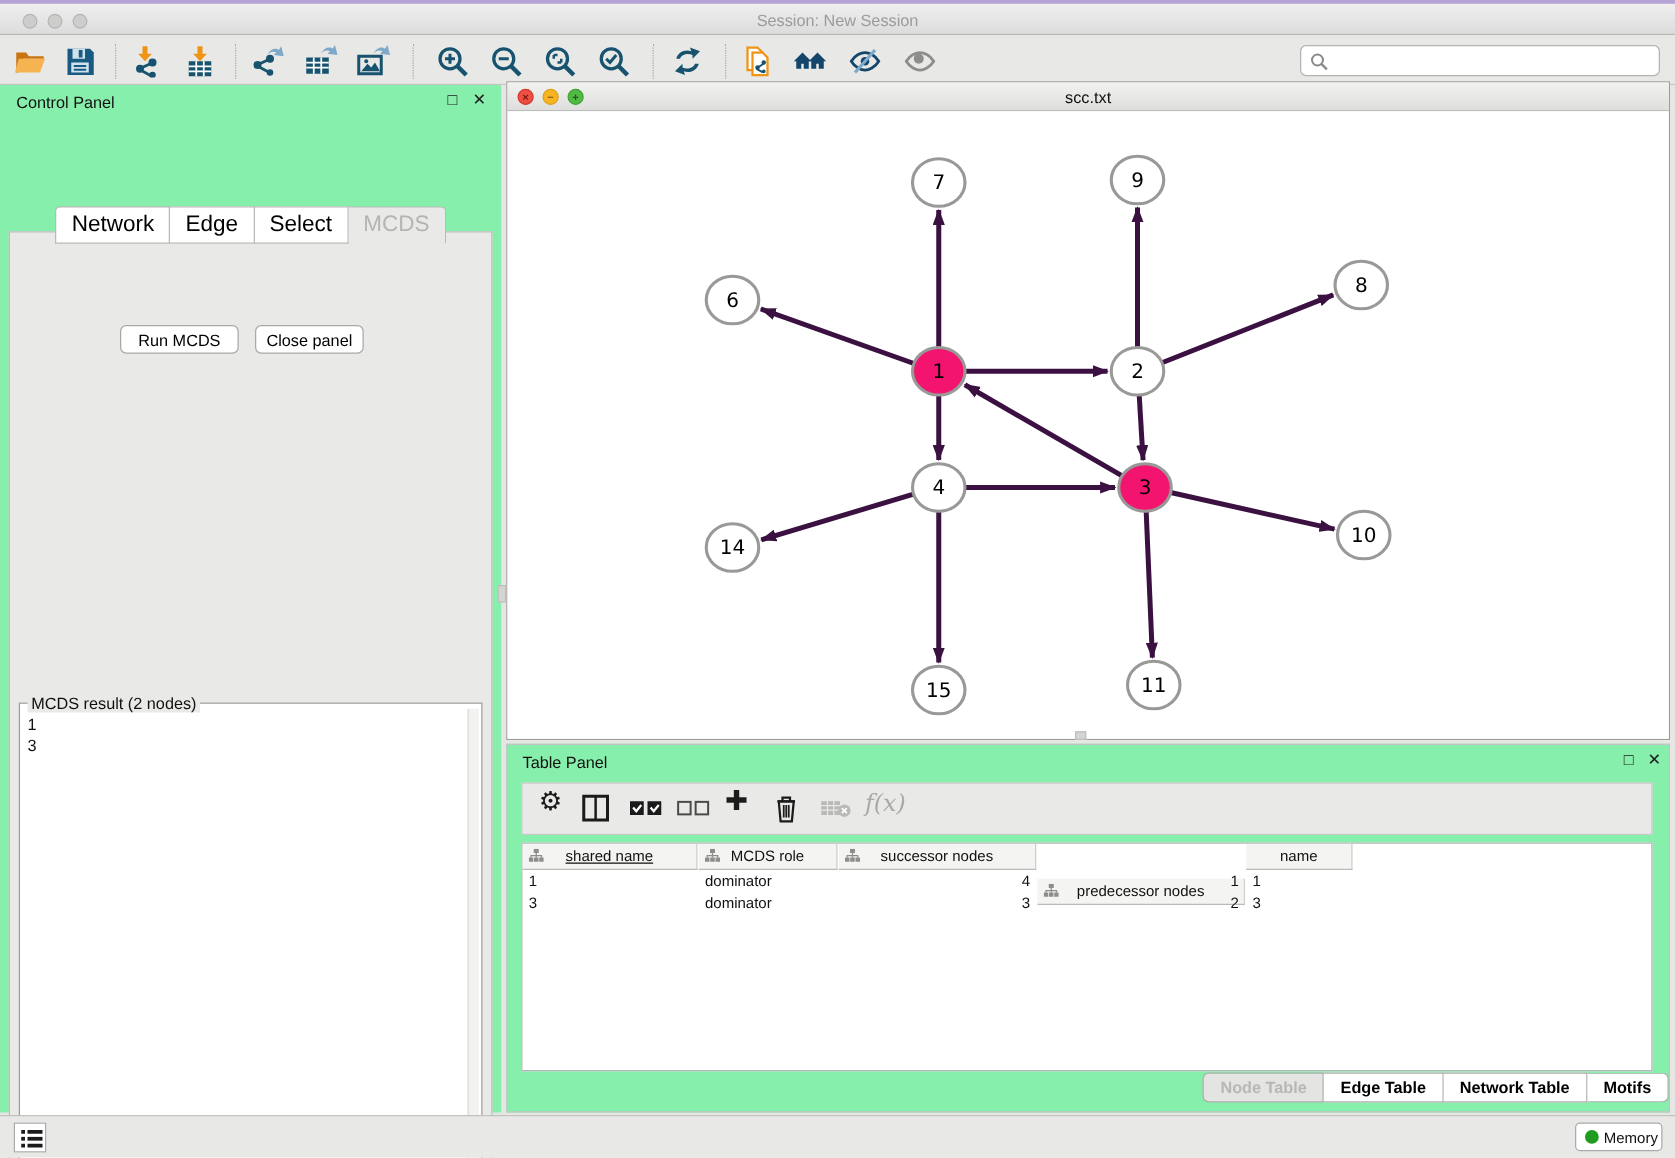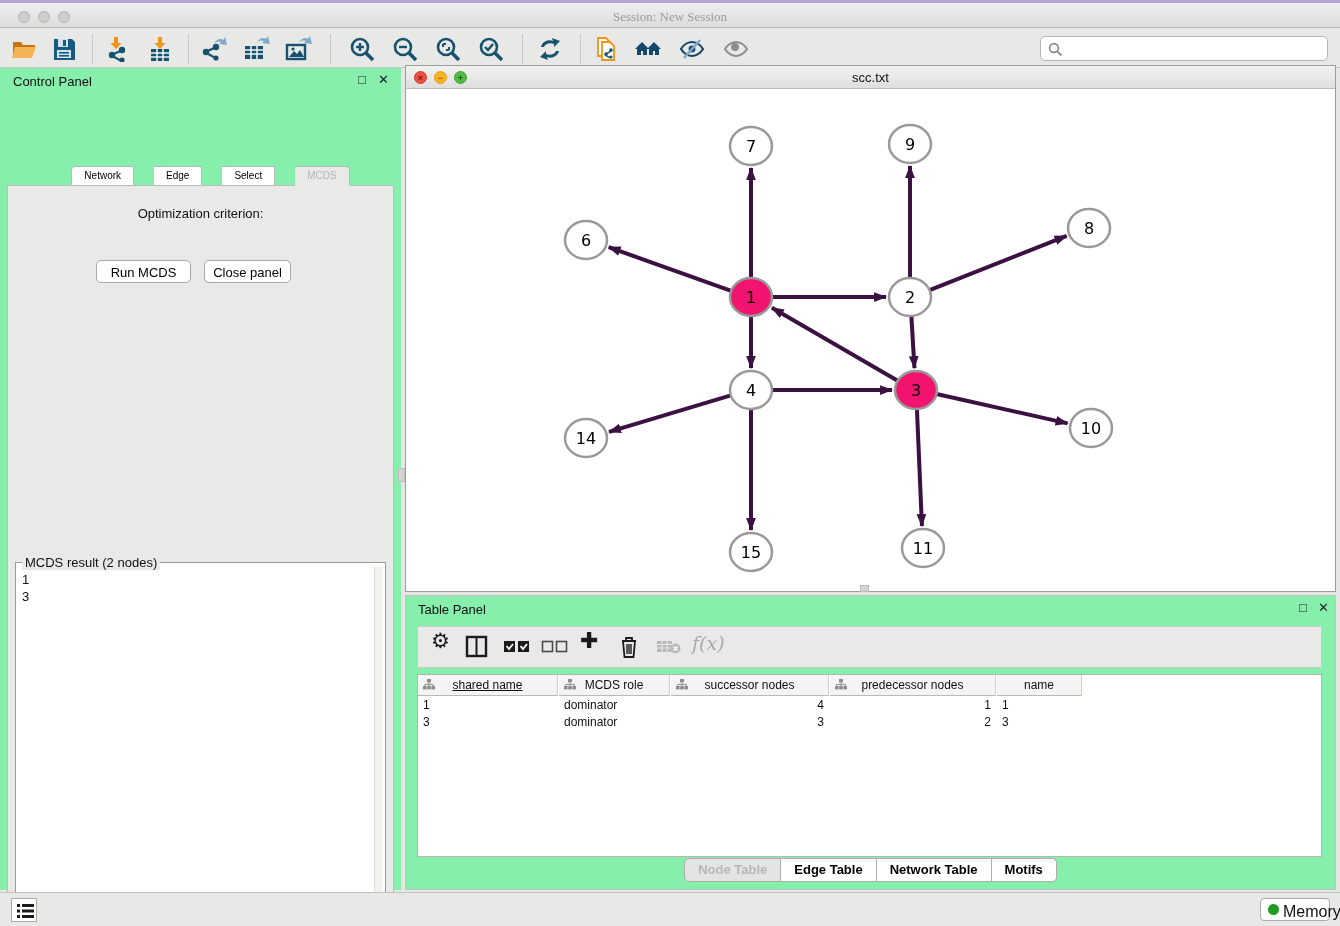--- a/index.html
+++ b/index.html
@@ -1,33 +1,33 @@
 <!DOCTYPE html>
 <html><head>
 <meta charset="utf-8">
 <style>
   * { margin:0; padding:0; box-sizing:border-box; }
   html,body { width:1340px; height:926px; font-family:"Liberation Sans","DejaVu Sans",sans-serif; background:#e6e6e4; overflow:hidden; }
   .abs { position:absolute; }
   
-  #titlebar { position:absolute; left:0; top:0; width:1340px; height:28px; background:linear-gradient(#efefef,#dcdcdc); border-top:3px solid #b6a4d6; border-bottom:1px solid #b7b7b5;font-family:Liberation Serif, serif; }
+  #titlebar { position:absolute; left:0; top:0; width:1340px; height:28px; background:linear-gradient(#efefef,#dcdcdc); border-top:3px solid #b6a4d6; border-bottom:1px solid #b7b7b5; }
   .tl-dot { position:absolute; top:8px; width:12px; height:12px; border-radius:50%; background:#cdcdcb; border:1px solid #b5b5b3; }
   #win-title { position:absolute; top:6px; left:0; width:100%; text-align:center; color:#9b9b9b; font-size:13px; }
   
   #toolbar { position:absolute; left:0; top:31px; width:1340px; height:37px; background:#e8e8e6; border-bottom:1px solid #c6c6c4; }
   .tb-ic { position:absolute; top:5px; width:28px; height:26px; cursor:pointer; }
   .tb-sep { position:absolute; top:4px; width:0; height:28px; border-left:1px dotted #a9a9a7; }
   #search-box { position:absolute; right:12px; top:5px; width:288px; height:25px; background:#fff; border:1px solid #b3b3b1; border-radius:5px; }
   #search-input { position:absolute; left:26px; top:1px; width:255px; height:21px; border:none; outline:none; font-size:13px; background:transparent; }
   
   #control-panel { position:absolute; left:0; top:68px; width:401px; height:822px; background:#86efac; }
   .panel-head { font-size:13px; color:#111; }
   .win-btn { font-size:13px; color:#222; font-weight:bold; cursor:pointer; }
   #cp-tabs { position:absolute; left:0; top:97px; width:100%; text-align:center; z-index:3; }
-  .cp-tab { display:inline-block; padding:3px 12px 4px; font-size:10px; background:#fff; border:1px solid #b9b9b7; border-left:none; cursor:pointer; position:relative;margin-left:20px; }
+  .cp-tab { display:inline-block; padding:3px 12px 4px; font-size:18px; background:#fff; border:1px solid #b9b9b7; border-left:none; cursor:pointer; position:relative; }
   .cp-tab:first-child { border-left:1px solid #b9b9b7; border-top-left-radius:4px; }
   .cp-tab.active { background:#e9e9e7; color:#b4b4b2; border-top-right-radius:4px; border-bottom-color:#e9e9e7; }
   #cp-content { position:absolute; left:7px; top:117px; width:387px; height:760px; background:#e9e9e7; border:1px solid #bdbdbb; }
   #opt-label { position:absolute; left:0; top:20px; width:100%; text-align:center; font-size:13px; color:#111; }
   #opt-select { position:absolute; left:37px; top:41px; width:312px; height:23px; background:#fff; border:1px solid #ababab; border-radius:5px; font-size:13px; padding:3px 8px; cursor:pointer; }
   .stepper { position:absolute; right:9px; top:5px; }
   .stepper .up { width:0;height:0;border-left:4px solid transparent;border-right:4px solid transparent;border-bottom:5px solid #555; margin-bottom:3px;}
   .stepper .dn { width:0;height:0;border-left:4px solid transparent;border-right:4px solid transparent;border-top:5px solid #555;}
   .cp-btn { position:absolute; top:74px; height:23px; background:#fff; border:1px solid #a9a9a7; border-radius:5px; font-size:13px; text-align:center; padding-top:4px; cursor:pointer; }
   #result-group { position:absolute; left:7px; top:376px; width:371px; height:380px; background:#fff; border:1px solid #9a9a98; }
@@ -43,29 +43,29 @@
   
   #table-panel { position:absolute; left:405px; top:595px; width:931px; height:295px; background:#86efac; border:1px solid #c3c3c1; }
   #tp-toolbar { position:absolute; left:11px; top:30px; width:905px; height:42px; border:1px solid #c9c9c7; background:#e9e9e7; }
   .tp-ic { position:absolute; top:8px; cursor:pointer; }
   #tp-table { position:absolute; left:11px; top:78px; width:905px; height:183px; background:#fff; border:1px solid #b5b5b3; overflow:hidden; }
   #tp-header { position:absolute; left:0; top:0; height:21px; }
   .th { position:absolute; top:0; height:21px; background:#f4f4f2; border-right:1px solid #cfcfcd; border-bottom:1px solid #b9b9b7; font-size:12px; color:#111; text-align:center; line-height:20px; }
   .th svg { position:absolute; left:5px; top:4px; }
   .tr { position:absolute; left:0; height:17px; width:903px; }
   .td { position:absolute; font-size:12px; color:#111; line-height:17px; padding:0 5px; height:17px; }
-  #tp-tabs { position:absolute; left:0; bottom:7px; width:100%; text-align:center; }
+  #tp-tabs { position:absolute; left:0; bottom:7px; width:100%; text-align:right; }
   .tp-tab { display:inline-block; padding:3px 13px 4px; font-size:13px; font-weight:bold; background:#fff; border:1px solid #adadab; border-left:none; cursor:pointer; }
   .tp-tab:first-child { border-left:1px solid #adadab; border-radius:5px 0 0 5px; }
   .tp-tab:last-child { border-radius:0 5px 5px 0; }
   .tp-tab.active { background:#e4e4e2; color:#b7b7b5; }
   
   #status-bar { position:absolute; left:0; top:892px; width:1340px; height:34px; background:#e8e8e6; border-top:1px solid #c2c2c0; }
   #list-btn { position:absolute; left:11px; top:5px; width:26px; height:24px; background:#fff; border:1px solid #ababab; cursor:pointer; }
-  #memory-btn { position:absolute; right:10px; top:5px; width:70px; height:23px; background:#fff; border:1px solid #ababab; border-radius:4px; font-size:16px; cursor:pointer; }
+  #memory-btn { position:absolute; right:10px; top:5px; width:70px; height:23px; background:#fff; border:1px solid #ababab; border-radius:4px; font-size:12px; cursor:pointer; }
   #memory-dot { position:absolute; left:7px; top:5px; width:11px; height:11px; border-radius:50%; background:#1f9c1f; }
   #memory-label { position:absolute; left:22px; top:4px; color:#111; }
   .handle { position:absolute; width:9px; height:7px; background:#d4d4d2; border:1px solid #bdbdbb; }
 </style>
 </head>
 <body>
 
 <div id="titlebar">
   <span class="tl-dot" style="left:18px"></span>
   <span class="tl-dot" style="left:38px"></span>
@@ -214,21 +214,20 @@
     <input id="search-input" placeholder="" style="">
   </div>
 </div>
 
 <div id="control-panel">
   <div class="panel-head abs" style="left:13px;top:6px">Control Panel</div>
   <span class="win-btn abs" style="left:358px;top:4px">□</span>
   <span class="win-btn abs" style="left:378px;top:4px">✕</span>
   <div id="cp-tabs"><span class="cp-tab">Network</span><span class="cp-tab">Edge</span><span class="cp-tab">Select</span><span class="cp-tab active">MCDS</span></div>
   <div id="cp-content">
-    <div id="opt-label">Optimization criterion:</div>
     <div class="cp-btn" style="left:88px;width:95px">Run MCDS</div>
     <div class="cp-btn" style="left:196px;width:87px">Close panel</div>
     <div id="result-group">
       <div id="result-legend">MCDS result (2 nodes)</div>
       <div id="result-text">1
 3</div>
       <div id="result-scroll"></div>
     </div>
   </div>
 </div>
@@ -382,21 +381,21 @@
           </svg><span>MCDS role</span></div>
         <div class="th" style="left: 253px; width: 158px;"><svg width="12" height="12" viewBox="0 0 12 12">
             <g fill="#8d8d8b">
               <rect x="4" y="0" width="4" height="3.4"></rect>
               <rect x="0" y="7" width="3.6" height="3.4"></rect>
               <rect x="4.2" y="7" width="3.6" height="3.4"></rect>
               <rect x="8.4" y="7" width="3.6" height="3.4"></rect>
             </g>
             <path d="M6 3.4v2M1.8 7V5.4h8.4V7M6 5.4V7" stroke="#8d8d8b" fill="none"></path>
           </svg><span>successor nodes</span></div>
-        <div class="th" style="left: 412px; width: 166px;"><svg width="12" height="12" viewBox="0 0 12 12">
+        <div class="th" style="left: 412px; width: 166px; margin-top: 28px;"><svg width="12" height="12" viewBox="0 0 12 12">
             <g fill="#8d8d8b">
               <rect x="4" y="0" width="4" height="3.4"></rect>
               <rect x="0" y="7" width="3.6" height="3.4"></rect>
               <rect x="4.2" y="7" width="3.6" height="3.4"></rect>
               <rect x="8.4" y="7" width="3.6" height="3.4"></rect>
             </g>
             <path d="M6 3.4v2M1.8 7V5.4h8.4V7M6 5.4V7" stroke="#8d8d8b" fill="none"></path>
           </svg><span>predecessor nodes</span></div>
         <div class="th" style="left: 579px; width: 85px;"><span>name</span></div>
       </div>

